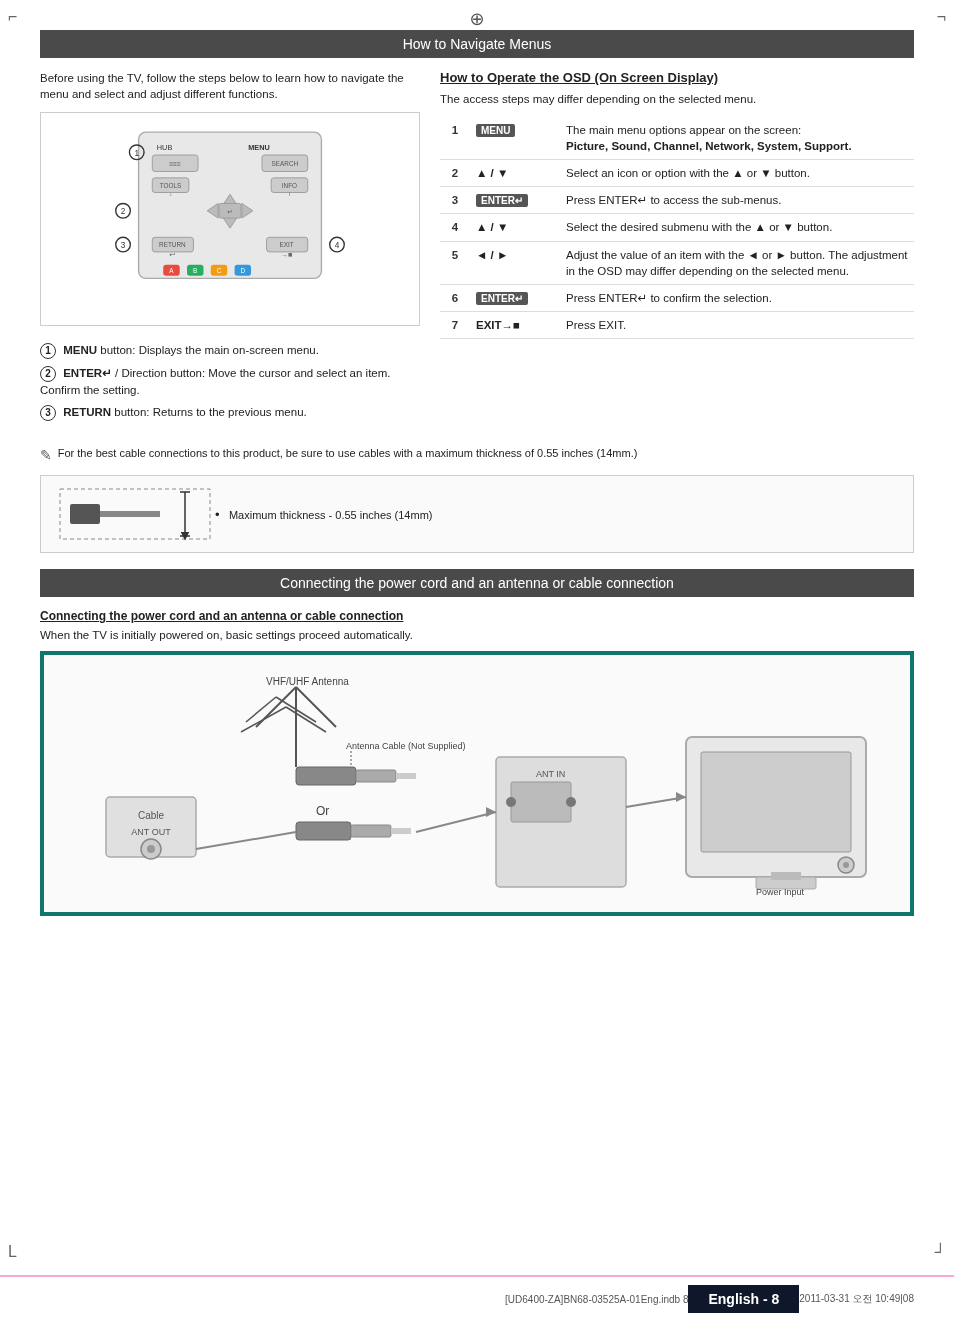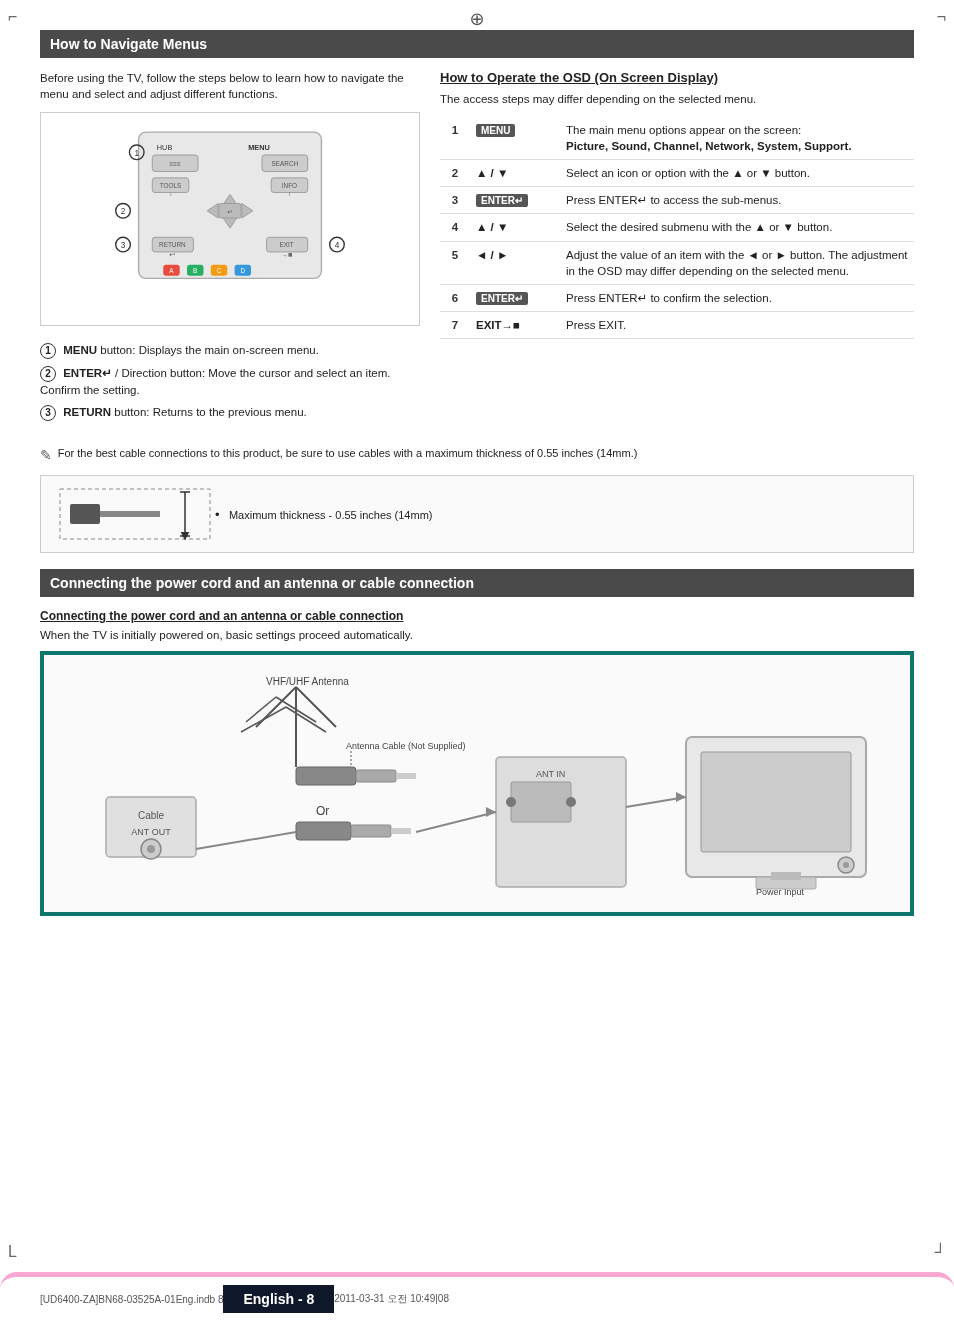--- a/index.html
+++ b/index.html
@@ -38,23 +38,24 @@
       left: 50%;
       transform: translateX(-50%);
       font-size: 18px;
       color: #555;
     }
 
     
     .section-header {
       background: #4a4a4a;
       color: #fff;
+      text-align: center;
       padding: 6px 10px;
       font-size: 14px;
-      font-weight: bold;
+      font-weight: normal;
       margin-bottom: 12px;
     }
 
     
     .top-section {
       display: flex;
       gap: 20px;
       margin-bottom: 20px;
     }
 
@@ -215,27 +216,26 @@
       overflow: hidden;
     }
 
     
     .page-footer {
       position: absolute;
       bottom: 0;
       left: 0;
       right: 0;
       display: flex;
-      justify-content: flex-start;
+      justify-content: flex-end;
       align-items: center;
       padding: 8px 40px;
-      border-top: 5px solid #f9a8d4;
+      border-top: 2px solid #f9a8d4;
       font-size: 10px;
       color: #555;
-      border-radius: 17px;
     }
 
     .page-number-box {
       background: #0f172a;
       color: #fff;
       padding: 6px 20px;
       font-size: 14px;
       font-weight: bold;
       text-align: center;
     }

